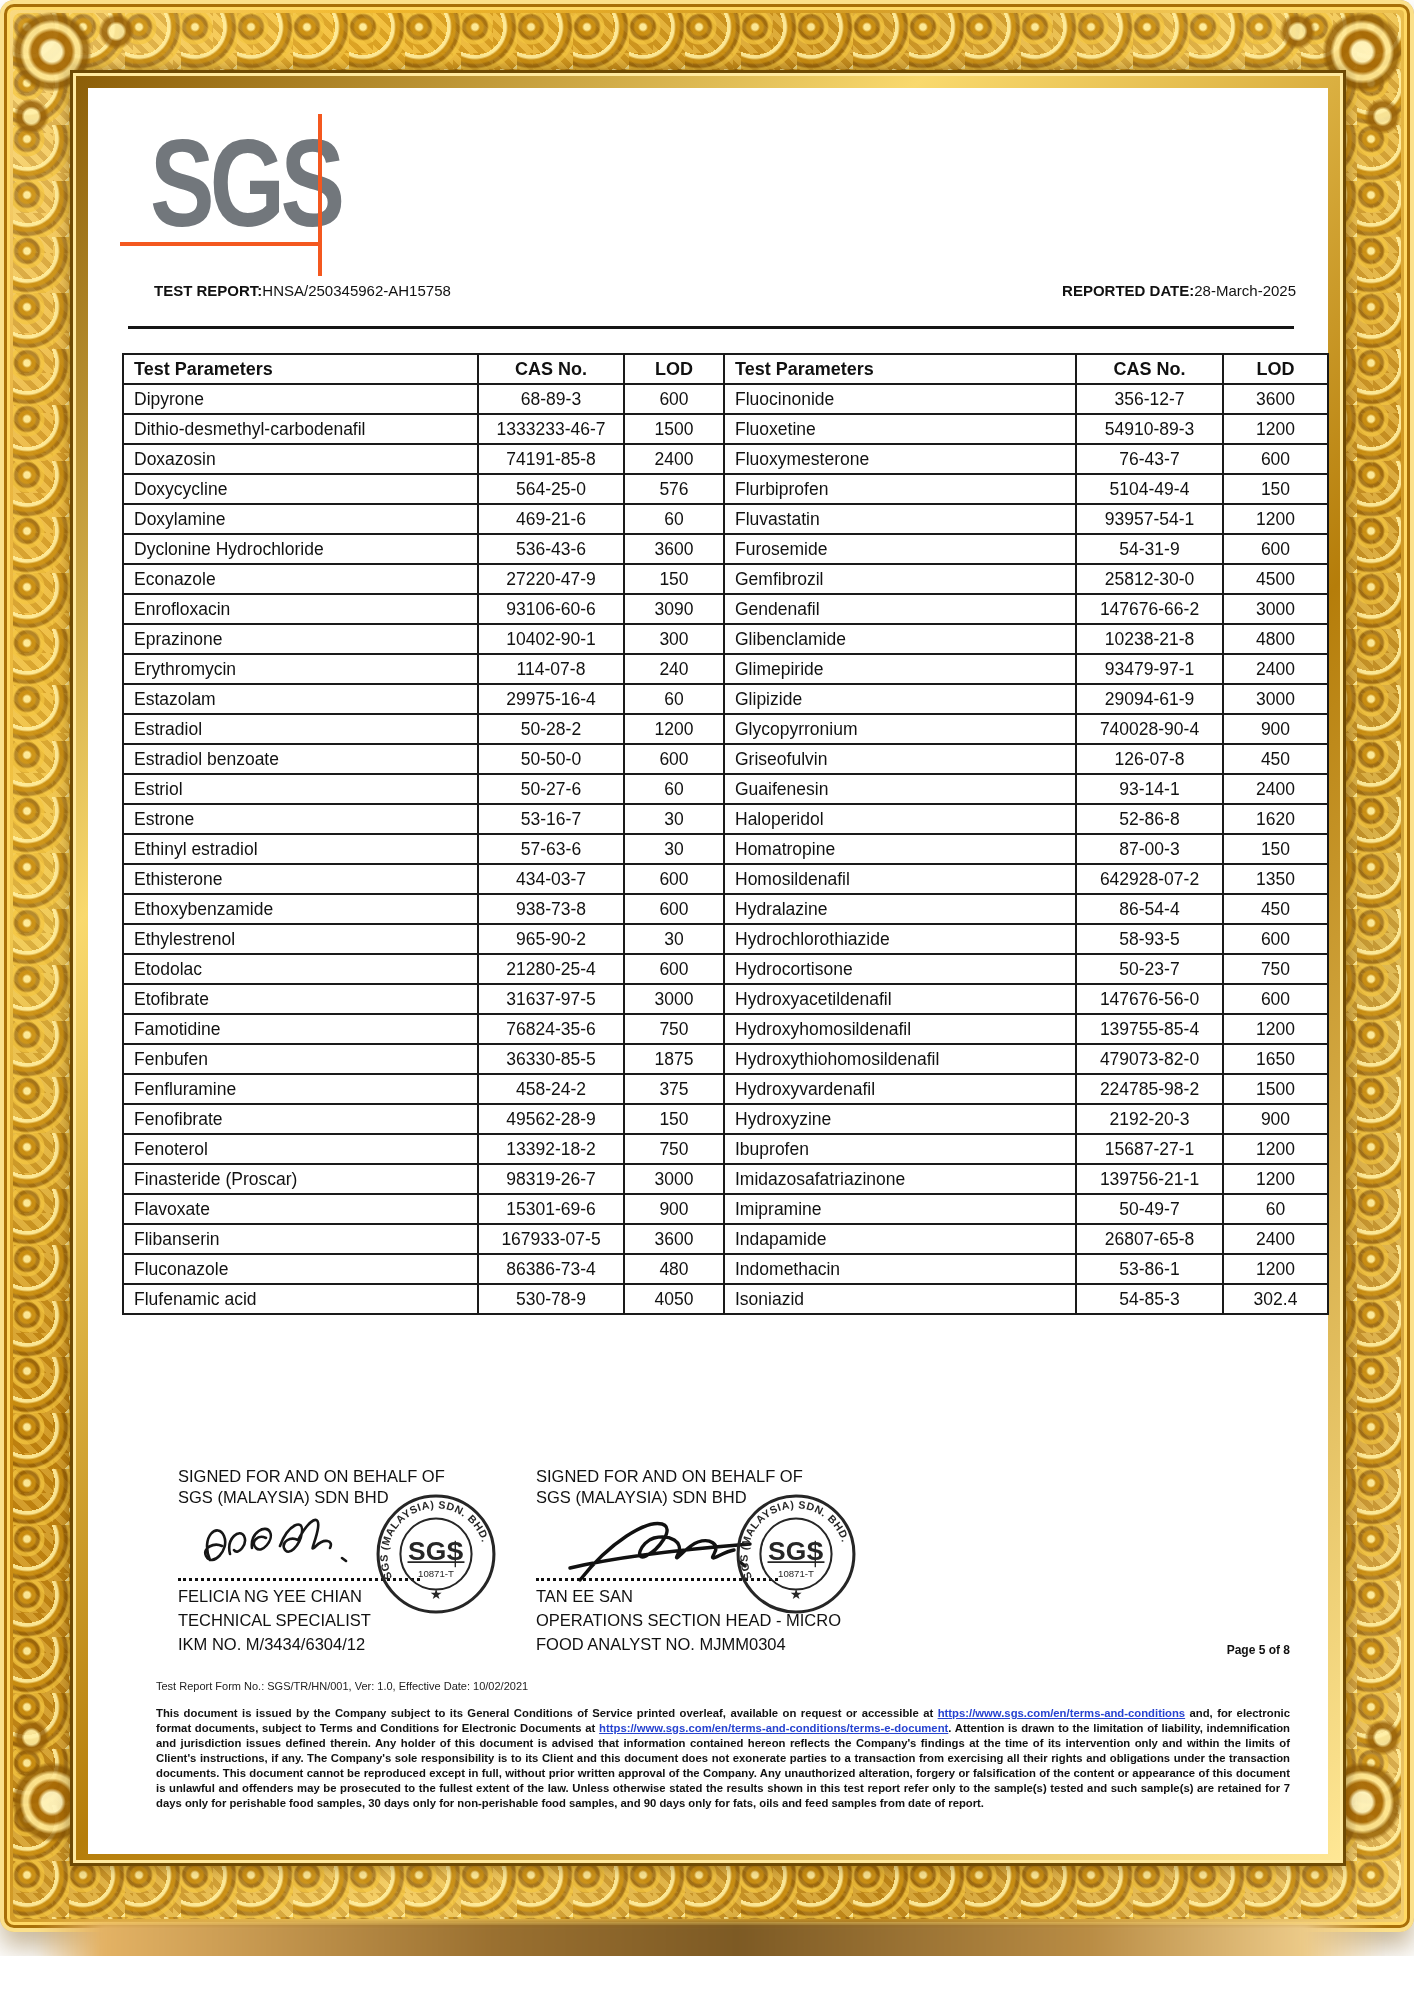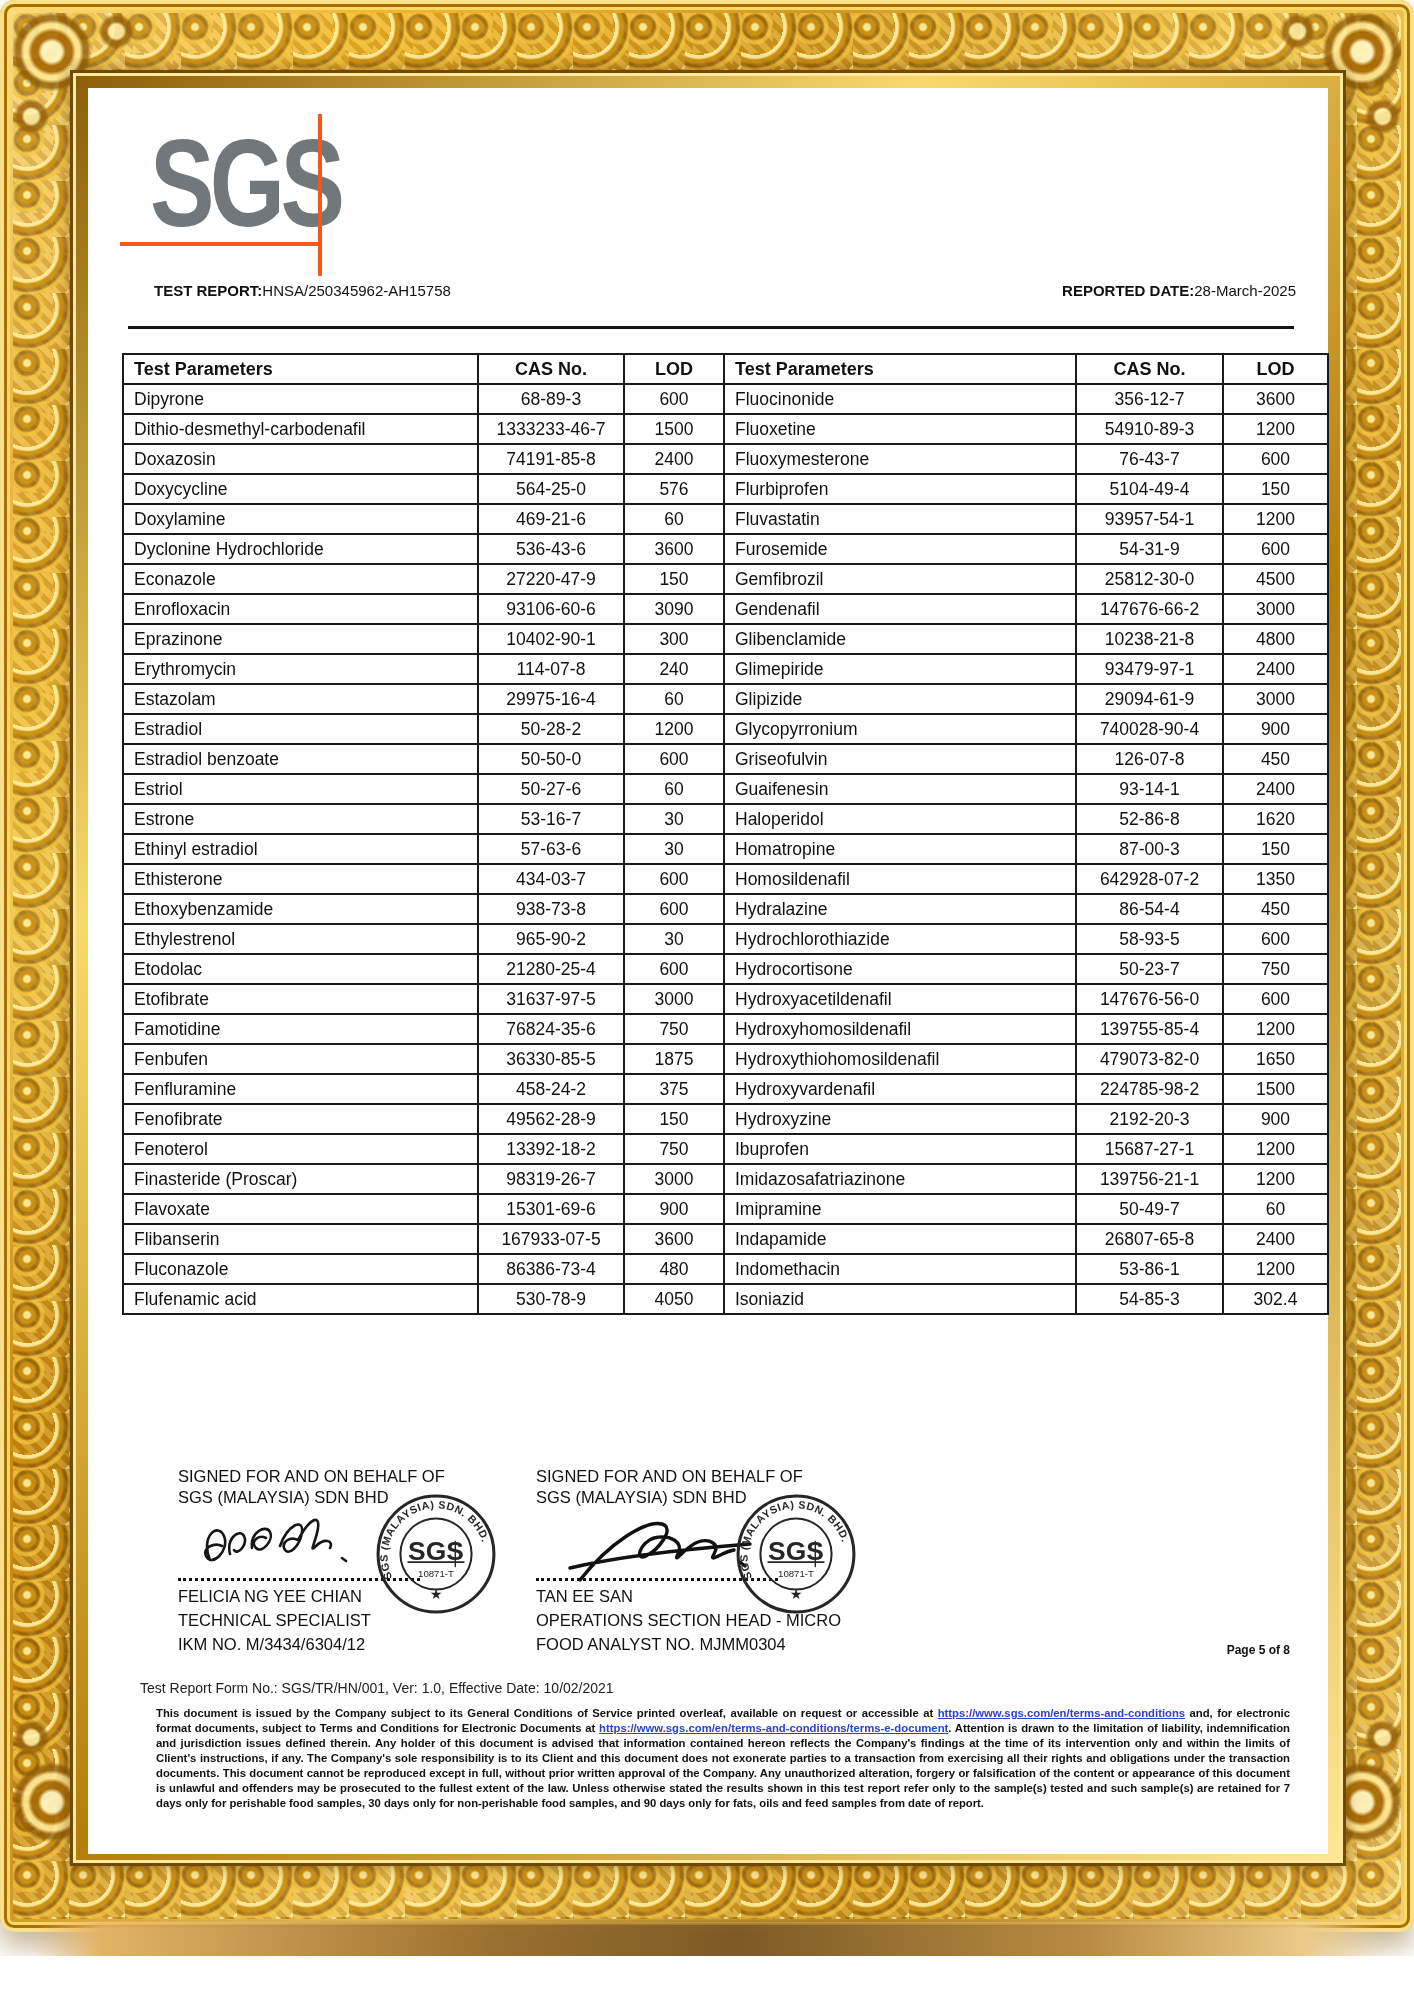--- a/index.html
+++ b/index.html
@@ -68,21 +68,21 @@
   .sig-block.b2{left:448px;}
   .sig-area{position:relative;height:70px;}
   .sig-svg{position:absolute;left:14px;top:-6px;}
   .dotline{width:242px;border-bottom:3px dotted #111;margin-bottom:3px;}
   .sig-names p{margin:0;line-height:24px;}
   .stamp{position:absolute;top:1404px;width:124px;height:124px;}
   .stamp.s1{left:286px;}
   .stamp.s2{left:646px;}
 
   .page-label{position:absolute;right:38px;top:1548px;font-size:12px;font-weight:bold;margin-top:7px;}
-  .form-line{position:absolute;left:52px;top:1592px;font-size:14px;color:#222;}
+  .form-line{position:absolute;left:68px;top:1592px;font-size:11px;color:#222;}
   .legal{position:absolute;left:68px;top:1618px;width:1134px;font-size:11.3px;font-weight:bold;
     line-height:15px;text-align:justify;color:#111;}
   .legal a{color:#2743d0;text-decoration:underline;}
 </style>
 </head>
 <body>
 
 <div class="scene">
 
   <div class="frame">

